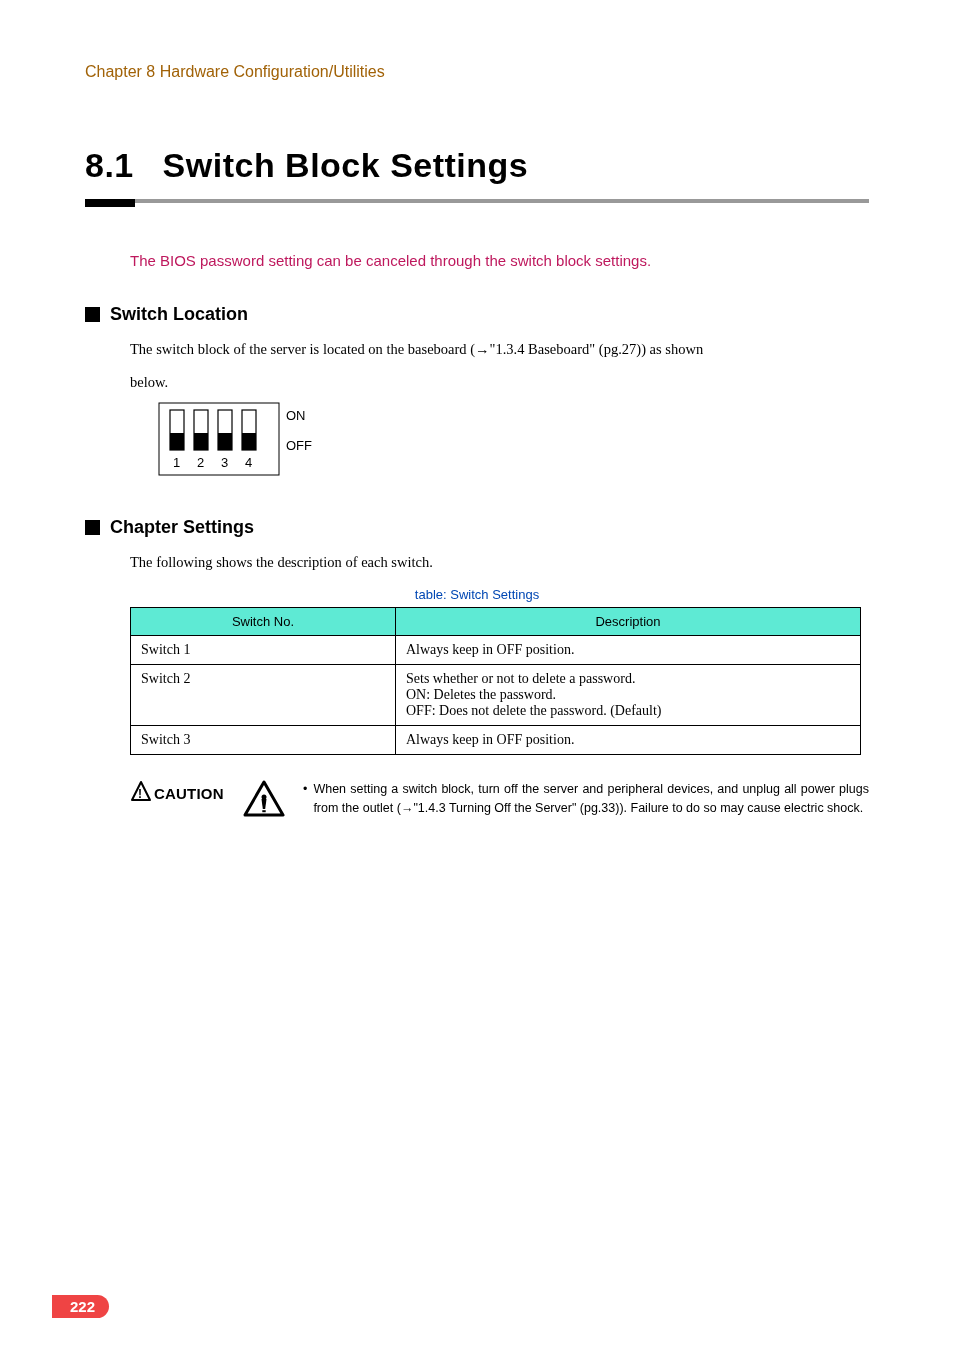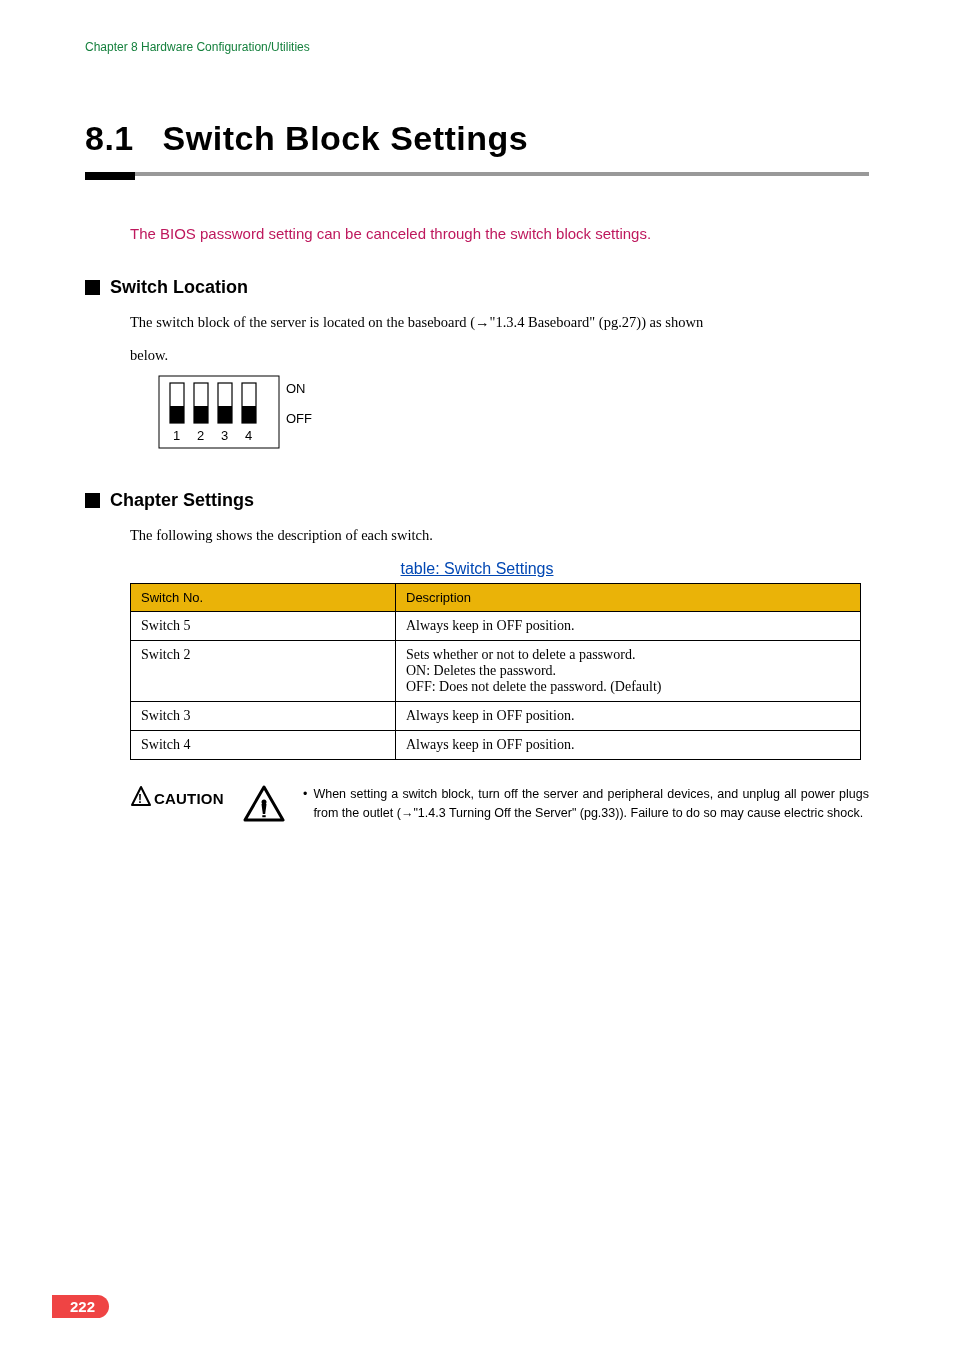--- a/index.html
+++ b/index.html
@@ -9,23 +9,24 @@
     }
     body {
       font-family: Arial, Helvetica, sans-serif;
       width: 954px;
       height: 1348px;
       background: #fff;
       position: relative;
       padding: 40px 85px 0 85px;
     }
     .chapter-header {
-      font-size: 12px;
-      color: #15803d;
+      font-size: 16px;
+      color: #a16207;
       margin-bottom: 65px;
+      margin-top: 23px;
     }
     .section-title-wrap {
       margin-bottom: 10px;
     }
     .section-title {
       font-size: 34px;
       font-weight: 900;
       color: #000;
       letter-spacing: 0.5px;
       text-align: center;
@@ -81,41 +82,41 @@
       margin-top: 8px;
       margin-bottom: 40px;
       padding-left: 28px;
     }
     .switch-diagram svg {
       display: block;
     }
     .table-caption {
       text-align: center;
       color: #0047b3;
-      font-size: 16px;
+      font-size: 13px;
       margin-bottom: 5px;
       margin-top: 12px;
-      text-decoration: underline;
     }
     table.switch-table {
       border-collapse: collapse;
       width: 731px;
       margin-left: 45px;
       font-size: 13px;
     }
     table.switch-table th,
     table.switch-table td {
       border: 1px solid #000;
       padding: 6px 10px;
       text-align: left;
       vertical-align: top;
     }
     table.switch-table th {
-      background: #eab308;
+      background: #5eead4;
       font-weight: normal;
+      text-align: center;
       font-family: Arial, Helvetica, sans-serif;
     }
     table.switch-table th:first-child {
       width: 265px;
     }
     table.switch-table td {
       font-family: 'Times New Roman', Times, serif;
       font-size: 14px;
     }
     .caution-block {
@@ -213,35 +214,31 @@
 
 <table class="switch-table">
   <thead>
     <tr>
       <th>Switch No.</th>
       <th>Description</th>
     </tr>
   </thead>
   <tbody>
     <tr>
-      <td>Switch 5</td>
+      <td>Switch 1</td>
       <td>Always keep in OFF position.</td>
     </tr>
     <tr>
       <td>Switch 2</td>
       <td style="white-space: pre-line;">Sets whether or not to delete a password.
 ON: Deletes the password.
 OFF: Does not delete the password. (Default)</td>
     </tr>
     <tr>
       <td>Switch 3</td>
-      <td>Always keep in OFF position.</td>
-    </tr>
-    <tr>
-      <td>Switch 4</td>
       <td>Always keep in OFF position.</td>
     </tr>
   </tbody>
 </table>
 
 <div class="caution-block">
   <span class="caution-label">
     <svg width="95" height="28" viewBox="0 0 95 28">
       <polygon points="11,2 20,20 2,20" fill="none" stroke="#000" stroke-width="2" stroke-linejoin="round"></polygon>
       <text x="8" y="18" font-size="12" font-weight="bold" font-family="Arial">!</text>

